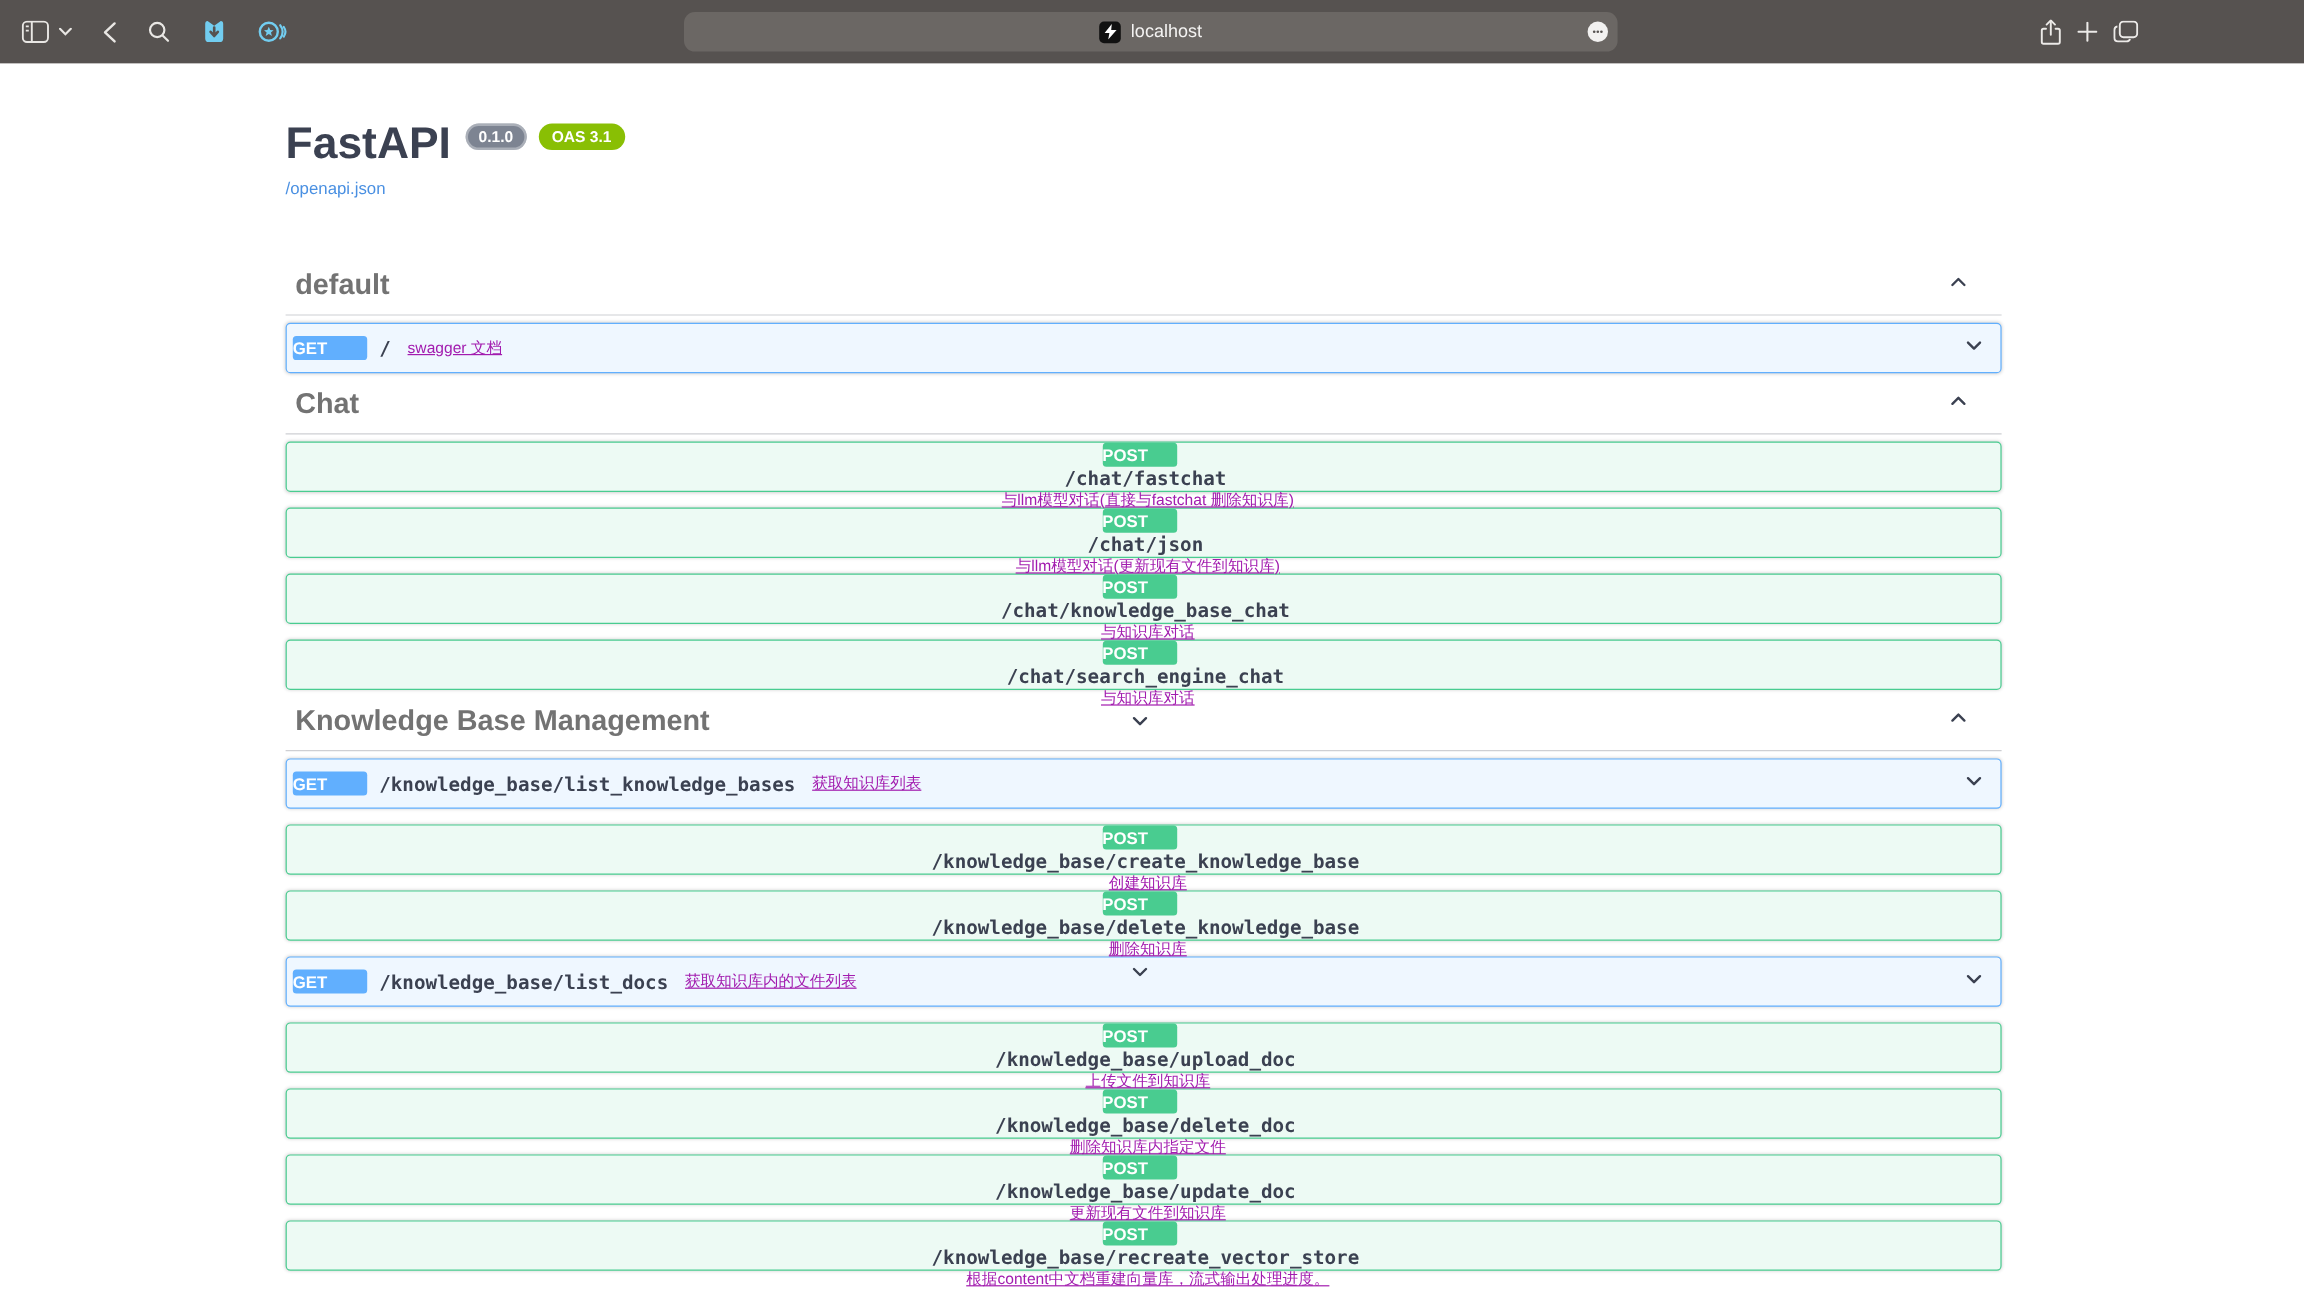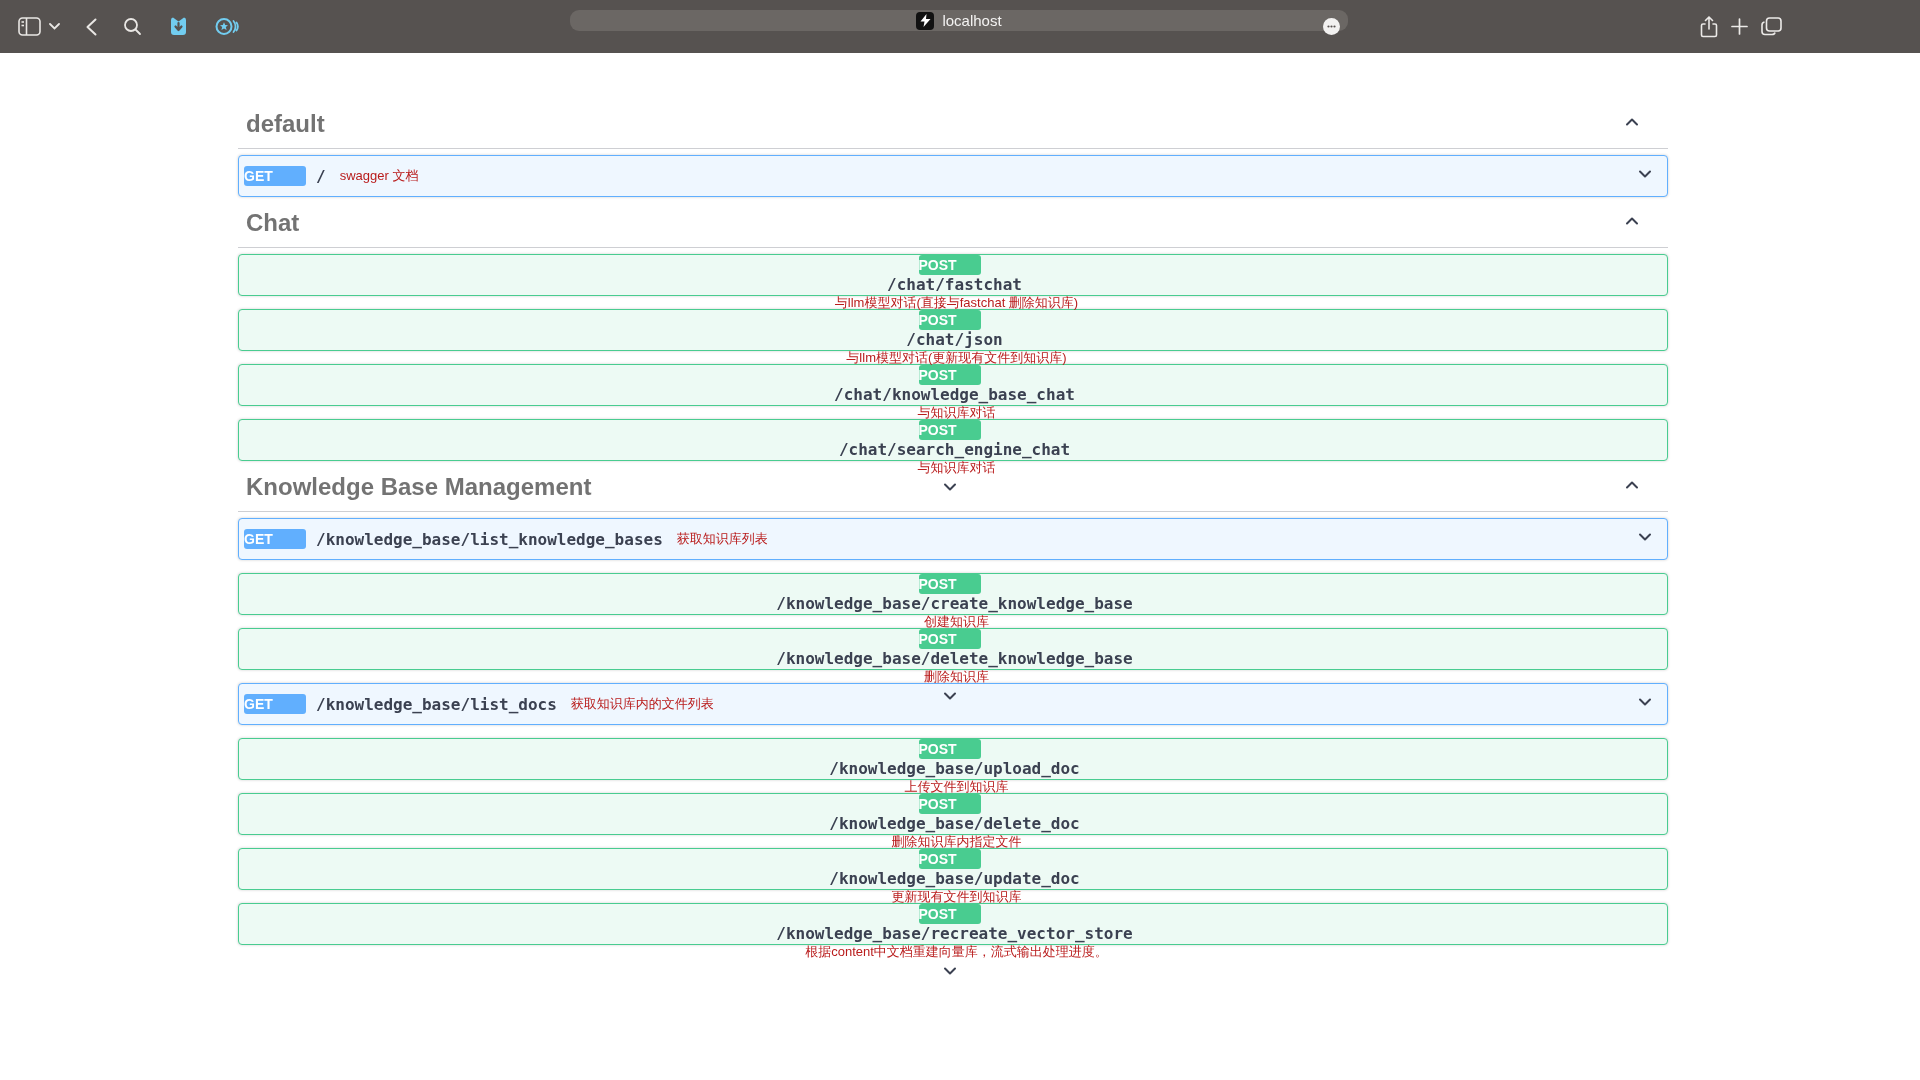--- a/index.html
+++ b/index.html
@@ -7,21 +7,21 @@
               font-family:"Liberation Sans","DejaVu Sans",sans-serif; }
 
   
   .toolbar { position:relative; width:1920px; height:53px; background:#565250; }
   .tb-left { position:absolute; left:18px; top:0; height:53px; display:flex; align-items:center; }
   .tb-icon { display:flex; align-items:center; justify-content:center; cursor:default; }
   .tb-icon svg { display:block; }
   .icon-gap-sm { margin-left:8px; }
   .icon-gap { margin-left:26px; }
 
-  .urlbar { position:absolute; left:570px; top:10px; width:778px; height:21px;
+  .urlbar { position:absolute; left:570px; top:10px; width:778px; height:33px;
             background:#6b6764; border-radius:9px; display:flex; align-items:center;
             justify-content:center; }
   .favicon { width:18px; height:18px; background:#111; border-radius:4px;
              display:flex; align-items:center; justify-content:center; margin-right:8px; }
   .url-text { color:#f4f3f2; font-size:15px; }
   .more-btn { position:absolute; right:8px; top:8px; width:17px; height:17px;
               border-radius:50%; background:#f2f1f0; display:flex; align-items:center;
               justify-content:center; }
   .more-btn svg { display:block; }
 
@@ -54,21 +54,21 @@
   .rows { margin-top:6px; }
   .oprow { height:42px; border-radius:4px; display:flex; align-items:center;
            margin-bottom:13px; border:1px solid; box-shadow:0 0 3px rgba(0,0,0,.19);
            cursor:pointer; padding:0 12px 0 5px; }
   .oprow.get  { background:#eff7ff; border-color:#61affe; }
   .oprow.post { background:#edfaf4; border-color:#49cc90;flex-direction:column; }
   .method-badge { min-width:62px; text-align:left; padding:3px 0; border-radius:3px;
                   color:#fff; font-weight:700; font-size:14px; line-height:14px; }
   .op-path { margin-left:10px; font-family:"DejaVu Sans Mono","Liberation Mono",monospace;
              font-weight:700; font-size:16px; color:#3b4151; letter-spacing:0; }
-  .op-desc { margin-left:14px; font-size:13px; color:#b91c1c; }
+  .op-desc { margin-left:14px; font-size:13px; color:#a21caf;text-decoration:underline; }
   .op-spacer { flex:1; }
 </style>
 </head>
 <body>
 
 <div class="toolbar">
   <div class="tb-left">
     <span class="tb-icon">
       <svg width="23" height="19" viewBox="0 0 23 19" fill="none" stroke="#e9e7e4" stroke-width="1.6">
         <rect x="1" y="1" width="21" height="17" rx="3.5"></rect>
@@ -143,20 +143,30 @@
       <svg width="21" height="19" viewBox="0 0 21 19" fill="none" stroke="#eceae8" stroke-width="1.6">
         <rect x="5.5" y="1" width="14.5" height="13" rx="3"></rect>
         <path d="M3.5 5 Q1 5.5 1 8 V14.5 Q1 17.5 4 17.5 H11 Q13.5 17.5 14 15.5"></path>
       </svg>
     </span>
   </div>
 </div>
 
 <div class="page">
   <div class="wrapper">
+    <div class="info">
+      <div class="api-title">
+        <span>FastAPI</span>
+        <span class="badges">
+          <span class="badge badge-version">0.1.0</span>
+          <span class="badge badge-oas">OAS 3.1</span>
+        </span>
+      </div>
+      <a class="spec-link" href="#">/openapi.json</a>
+    </div>
 
     <div id="sections">
         <div class="section">
           <div class="section-header">
             <span class="section-title">default</span>
             <span class="section-chevron"><svg width="20" height="20" viewBox="0 0 20 20" fill="none" stroke="#3b4151" stroke-width="2" stroke-linecap="round" stroke-linejoin="round">
                 <polyline points="5,12.5 10,7.5 15,12.5"></polyline>
               </svg></span>
           </div>
           <div class="rows">

